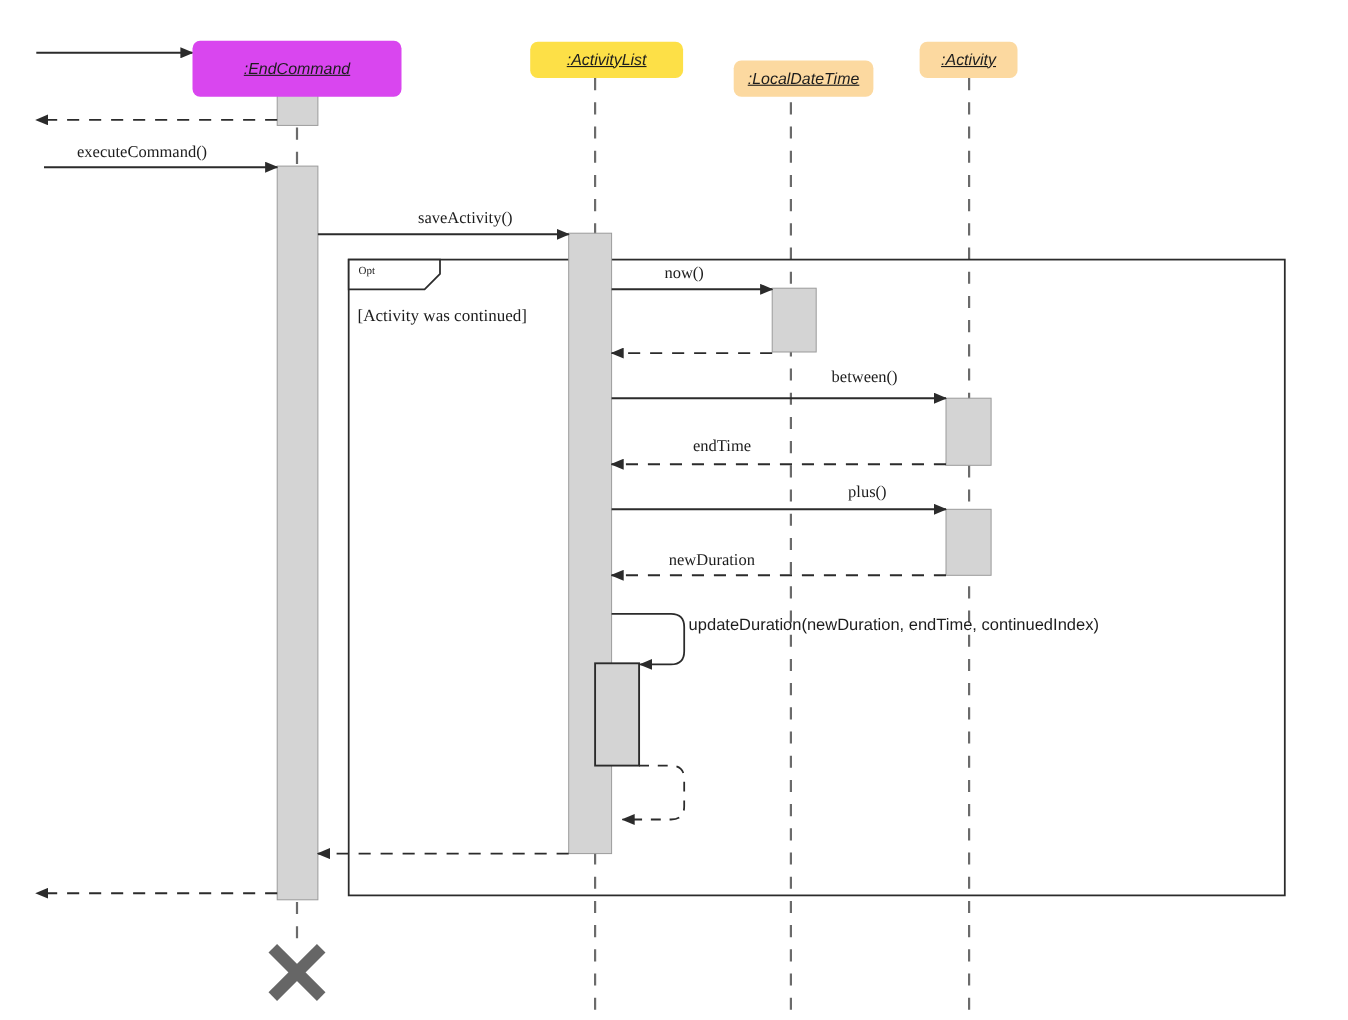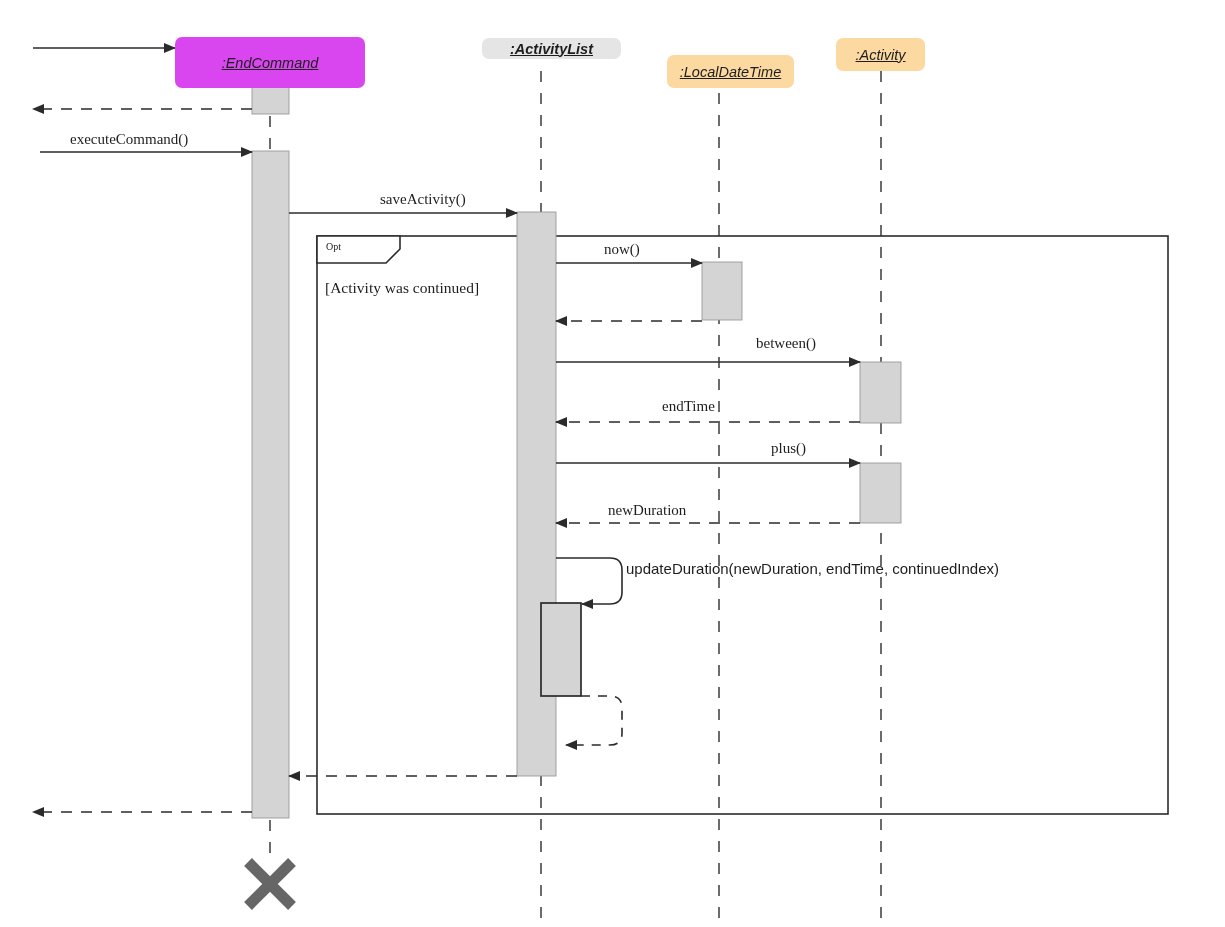--- a/index.html
+++ b/index.html
@@ -76,32 +76,32 @@
       <path d="M556,558 L610,558 Q622,558 622,570 L622,592 Q622,604 610,604 L582,604" fill="none" stroke="#2b2b2b" stroke-width="1.6" marker-end="url(#ahL)"></path>
       <path d="M581,696 L610,696 Q622,696 622,708 L622,733 Q622,745 610,745 L566,745" fill="none" stroke="#2b2b2b" stroke-width="1.6" stroke-dasharray="9 8" marker-end="url(#ahL)"></path>
       <line x1="517" y1="776" x2="289" y2="776" stroke="#2b2b2b" stroke-width="1.7" stroke-dasharray="11 9" marker-end="url(#ahL)"></line>
       <line x1="252" y1="812" x2="33" y2="812" stroke="#2b2b2b" stroke-width="1.7" stroke-dasharray="11 9" marker-end="url(#ahL)"></line>
       <line x1="248" y1="862" x2="292" y2="906" stroke="#666666" stroke-width="11"></line>
       <line x1="292" y1="862" x2="248" y2="906" stroke="#666666" stroke-width="11"></line>
     </svg>
     <div class="participant" style="left: 175px; top: 37px; width: 190px; height: 51px; background: #d946ef;">
       <span>:EndCommand</span>
     </div>
-    <div class="participant" style="left: 482px; top: 38px; width: 139px; height: 21px; background: #e5e5e5; font-weight: bold;">
+    <div class="participant" style="left: 482px; top: 38px; width: 139px; height: 33px; background: #fde047;">
       <span>:ActivityList</span>
     </div>
     <div class="participant" style="left: 667px; top: 38px; width: 127px; height: 33px; background: rgb(252, 217, 160); margin-top: 17px;">
       <span>:LocalDateTime</span>
     </div>
     <div class="participant" style="left: 836px; top: 38px; width: 89px; height: 33px; background: rgb(252, 217, 160);">
       <span>:Activity</span>
     </div>
     <div class="lbl" style="left: 70px; top: 132px;">executeCommand()</div>
     <div class="lbl" style="left: 380px; top: 192px;">saveActivity()</div>
     <div class="lbl" style="left: 604px; top: 242px;">now()</div>
     <div class="lbl" style="left: 756px; top: 336px;">between()</div>
-    <div class="lbl" style="left: 662px; top: 399px;">endTime</div>
+    <div class="lbl" style="left: 630px; top: 399px;">endTime</div>
     <div class="lbl" style="left: 771px; top: 441px;">plus()</div>
     <div class="lbl" style="left: 608px; top: 503px;">newDuration</div>
     <div class="lbl sans" style="left: 626px; top: 561px; font-size: 15px;">updateDuration(newDuration, endTime, continuedIndex)</div>
     <div class="frame-label" style="left: 326px; top: 241px;">Opt</div>
     <div class="guard" style="left: 325px; top: 279px;">[Activity was continued]</div>
   </div>
 
 </body></html>

